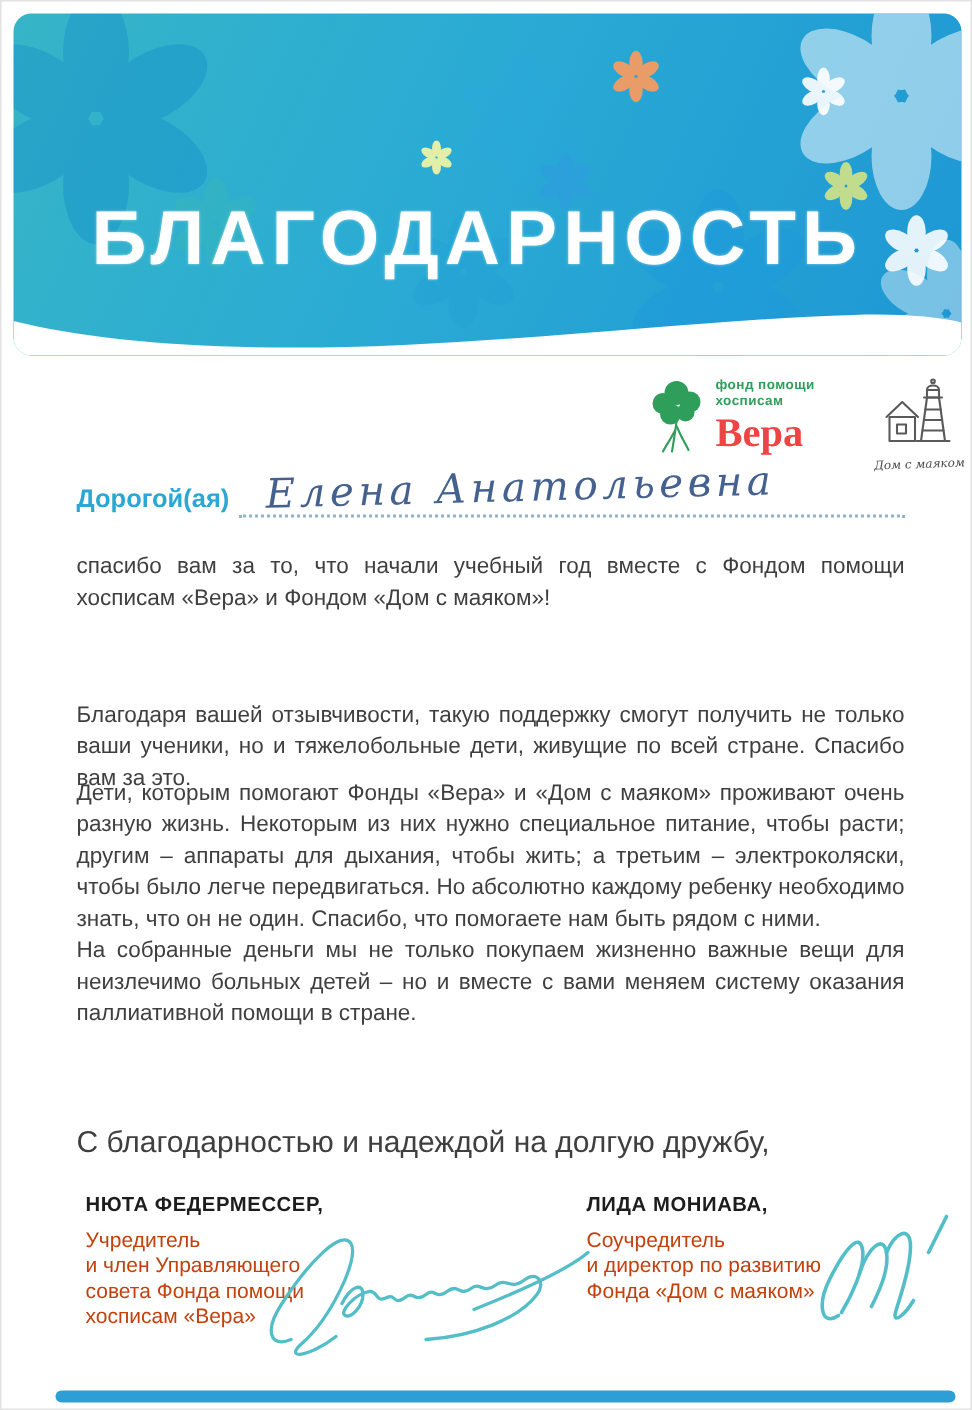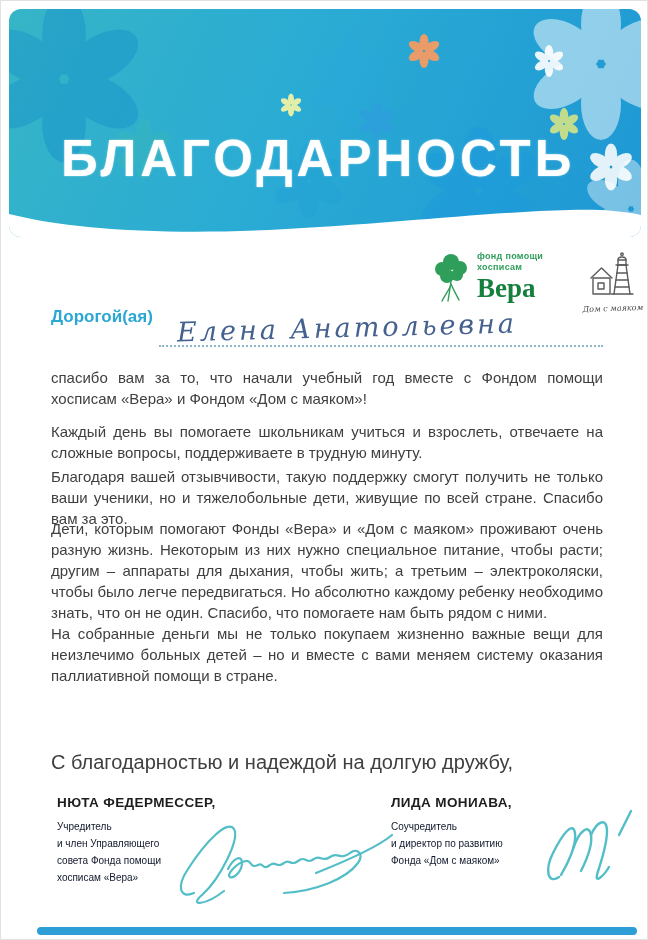--- a/index.html
+++ b/index.html
@@ -20,46 +20,46 @@
     font-size:51px;font-weight:700;letter-spacing:4px;color:#ffffff;
     text-shadow:0 0 2px rgba(255,255,255,.55);
     font-family:"Liberation Sans",sans-serif;white-space:nowrap;
   }
   
   .logos{position:absolute;top:250px;left:430px;display:flex;align-items:flex-start;gap:16px;}
   .vera{display:flex;align-items:flex-start;}
   .vera-text{margin-left:6px;line-height:11px;}
   .vera-tagline{font-size:9px;font-weight:700;color:#2f9e5a;letter-spacing:.3px;display:block;}
   .vera-name{display:block;margin-top:2px;font-family:"Liberation Serif",serif;
-    font-weight:700;font-size:27px;color:#15803d;line-height:26px;}
+    font-weight:700;font-size:27px;color:#ef4444;line-height:26px;}
   .lighthouse{margin-left:22px;text-align:center;width:64px;}
   .lh-caption{display:block;font-size:8px;font-style:italic;color:#4a4a4a;
     transform:rotate(-2deg);margin-top:1px;font-family:"DejaVu Serif",serif;}
   
   .greeting{position:absolute;top:306px;left:50px;width:552px;height:38px;
-    display:flex;}
+    display:flex;align-items:flex-end;}
   .greet-label{font-size:17px;font-weight:700;color:#2ba7d4;padding-bottom:2px;white-space:nowrap;}
   .name-line{flex:1;margin-left:6px;border-bottom:2px dotted #8fb6c8;position:relative;height:38px;}
   .written-name{
     position:absolute;left:18px;bottom:2px;white-space:nowrap;
     font-family:"DejaVu Serif",serif;font-style:italic;
     font-size:27px;color:#44618f;letter-spacing:3px;transform:rotate(-1.5deg);
   }
   
   .para{position:absolute;left:50px;width:552px;margin:0;
     font-size:15px;line-height:21px;text-align:justify;color:#3f3f3f;}
   .p1{top:366px;} .p2{top:420px;} .p3{top:465px;} .p4{top:517px;} .p5{top:622px;}
   .highlight{position:absolute;left:50px;top:680px;margin:0;
     font-size:15px;color:#2ba7d4;}
   .closing{position:absolute;left:50px;top:750px;margin:0;font-size:20px;color:#3f3f3f;}
   
   .sig-name{position:absolute;margin:0;font-size:13.5px;font-weight:700;
     color:#1d1d1d;letter-spacing:.4px;}
-  .sig-role{position:absolute;margin:0;font-size:10px;line-height:17px;
-    color:#0f172a;white-space:pre-line;}
+  .sig-role{position:absolute;margin:0;font-size:14px;line-height:17px;
+    color:#c2410c;white-space:pre-line;}
   .sig-left-name{left:56px;top:794px;text-align:right;}
   .sig-left-role{left:56px;top:817px;}
   .sig-right-name{left:390px;top:794px;}
   .sig-right-role{left:390px;top:817px;}
   .sig-svg{position:absolute;}
   .sig-svg.left{left:165px;top:806px;}
   .sig-svg.right{left:538px;top:792px;}
   
   .bottom-bar{position:absolute;left:36px;top:926px;width:600px;height:8px;
     border-radius:4px;background:#2e9fd6;}
@@ -150,21 +150,20 @@
   </div>
 
   <div class="greeting">
     <span class="greet-label">Дорогой(ая)</span>
     <span class="name-line">
       <span class="written-name">Елена Анатольевна</span>
     </span>
   </div>
 
   <p class="para p1">спасибо вам за то, что начали учебный год вместе с Фондом помощи хосписам «Вера» и Фондом «Дом с маяком»!</p>
-  <p class="para p2">Каждый день вы помогаете школьникам учиться и взрослеть, отвечаете на сложные вопросы, поддерживаете в трудную минуту.</p>
   <p class="para p3">Благодаря вашей отзывчивости, такую поддержку смогут получить не только ваши ученики, но и тяжелобольные дети, живущие по всей стране. Спасибо вам за это.</p>
   <p class="para p4">Дети, которым помогают Фонды «Вера» и «Дом с маяком» проживают очень разную жизнь. Некоторым из них нужно специальное питание, чтобы расти; другим – аппараты для дыхания, чтобы жить; а третьим – электроколяски, чтобы было легче передвигаться. Но абсолютно каждому ребенку необходимо знать, что он не один. Спасибо, что помогаете нам быть рядом с ними.</p>
   <p class="para p5">На собранные деньги мы не только покупаем жизненно важные вещи для неизлечимо больных детей – но и вместе с вами меняем систему оказания паллиативной помощи в стране.</p>
   <p class="closing">С благодарностью и надеждой на долгую дружбу,</p>
 
   <p class="sig-name sig-left-name">НЮТА ФЕДЕРМЕССЕР,</p>
   <p class="sig-role sig-left-role">Учредитель
 и член Управляющего
 совета Фонда помощи
 хосписам «Вера»</p>

